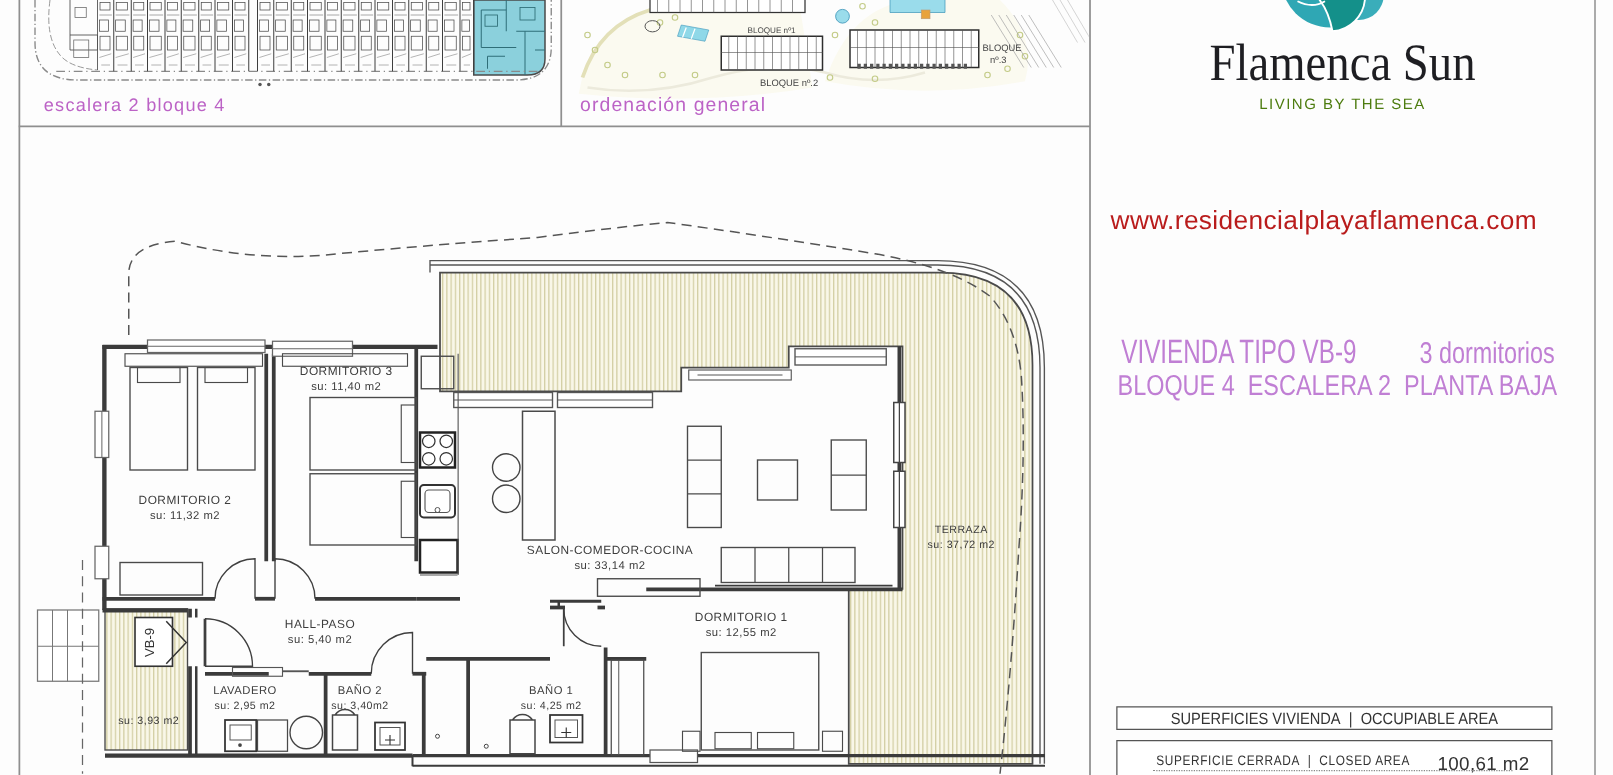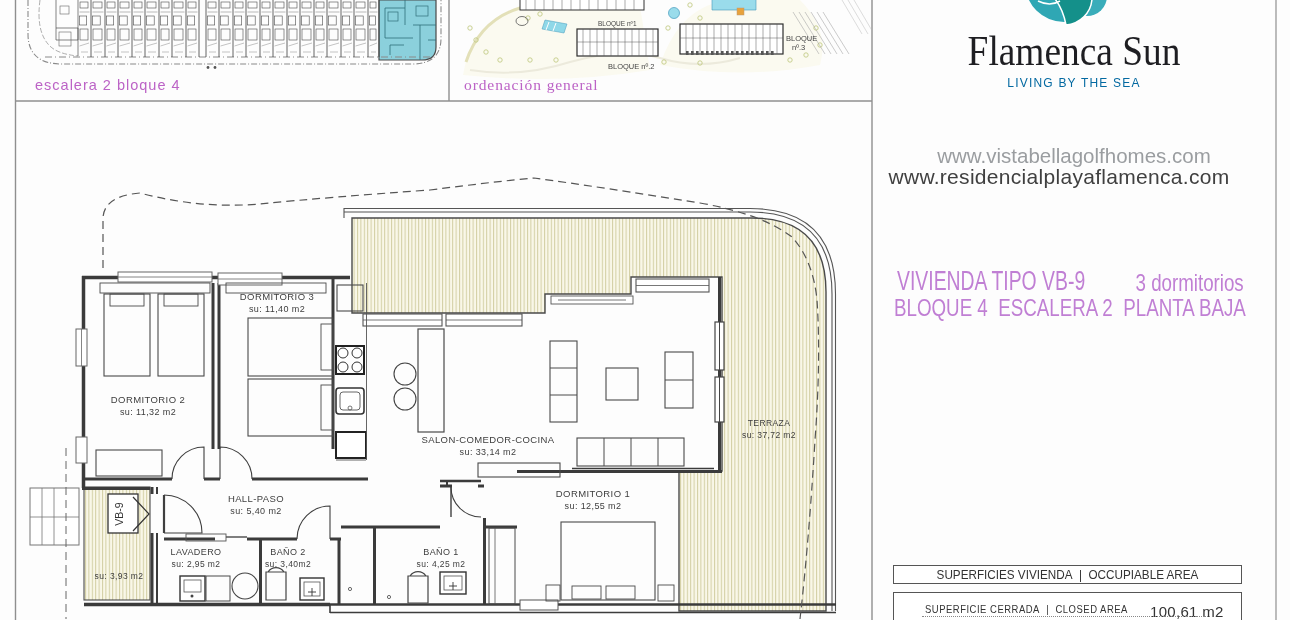--- a/index.html
+++ b/index.html
@@ -453,27 +453,26 @@
 <text x="441" y="567" font-size="8.5" fill="#3d3d3d" text-anchor="middle" font-family="Liberation Sans, sans-serif" letter-spacing="0.4">su: 4,25 m2</text>
 <text x="119" y="579" font-size="8.5" fill="#3d3d3d" text-anchor="middle" font-family="Liberation Sans, sans-serif" letter-spacing="0.4">su: 3,93 m2</text>
 <g clip-path="url(#logoclip)">
       <circle cx="1064" cy="-17" r="39" fill="#2fa7b4"></circle>
     </g>
 <circle cx="1087" cy="-4" r="20" fill="#3aadba"></circle>
 <path d="M1055,-1 L1092,-1 A28,28 0 0 1 1066,25 Q1063,9 1055,-1 Z" fill="#14908a" stroke="#fff" stroke-width="1.5"></path>
 <path d="M1038,1 Q1050,7 1060,1" fill="none" stroke="#fff" stroke-width="1.5"></path>
 </svg>
 <div class="abs" style="left:35px;top:77px;color:#bc63c6;font-size:14.5px;letter-spacing:1px;">escalera 2 bloque 4</div>
-<div class="abs" style="left:464px;top:76px;color:#bc63c6;font-size:15.5px;letter-spacing:0.9px;font-family:Liberation Serif, serif;">ordenación general</div>
+<div class="abs" style="left:464px;top:76px;color:#bc63c6;font-size:15.5px;letter-spacing:0.9px;">ordenación general</div>
 
 <div class="abs" style="left:872px;top:0;width:404px;height:508px;">
   <div style="position:absolute;left:0;top:27px;width:404px;text-align:center;font-family:'Liberation Serif',serif;font-size:42px;color:#1e1e22;transform:scaleX(0.89);">Flamenca Sun</div>
-  <div style="position:absolute;left:0;top:76px;width:404px;text-align:center;font-size:12px;letter-spacing:1.2px;color:#0369a1;">LIVING BY THE SEA</div>
-  <div style="position:absolute;left:0;top:144px;width:404px;text-align:center;font-size:20.5px;color:#9a9da0;">www.vistabellagolfhomes.com</div>
-  <div style="position:absolute;left:-15px;top:165px;width:404px;text-align:center;font-size:21px;letter-spacing:0.3px;color:#404040;">www.residencialplayaflamenca.com</div>
+  <div style="position:absolute;left:0;top:76px;width:404px;text-align:center;font-size:12px;letter-spacing:1.2px;color:#4d7c0f;">LIVING BY THE SEA</div>
+  <div style="position:absolute;left:-15px;top:165px;width:404px;text-align:center;font-size:21px;letter-spacing:0.3px;color:#b91c1c;">www.residencialplayaflamenca.com</div>
   <div style="position:absolute;left:25px;top:266px;color:#c07fd4;font-size:27px;white-space:nowrap;transform:scaleX(0.718);transform-origin:0 0;">VIVIENDA TIPO VB-9</div>
   <div style="position:absolute;right:32px;top:269px;color:#c07fd4;font-size:24px;white-space:nowrap;transform:scaleX(0.78);transform-origin:100% 0;">3 dormitorios</div>
   <div style="position:absolute;left:22px;top:295px;color:#c07fd4;font-size:23px;white-space:nowrap;transform:scaleX(0.815);transform-origin:0 0;">BLOQUE 4&nbsp;&nbsp;ESCALERA 2&nbsp;&nbsp;PLANTA BAJA</div>
   <div style="position:absolute;left:21px;top:565px;width:347px;height:17px;border:1.4px solid #555;background:#fff;"></div>
   <div style="position:absolute;left:21px;top:567px;width:349px;text-align:center;font-size:13px;color:#333;white-space:nowrap;transform:scaleX(0.9);transform-origin:50% 0;">SUPERFICIES VIVIENDA&nbsp; | &nbsp;OCCUPIABLE AREA</div>
   <div style="position:absolute;left:21px;top:592px;width:347px;height:28px;border:1.4px solid #555;background:#fff;"></div>
   <div style="position:absolute;left:53px;top:603px;font-size:11px;color:#333;letter-spacing:0.6px;white-space:nowrap;transform:scaleX(0.86);transform-origin:0 0;">SUPERFICIE CERRADA&nbsp; | &nbsp;CLOSED AREA</div>
   <div style="position:absolute;left:278px;top:603px;font-size:15px;color:#333;letter-spacing:0.3px;">100,61 m2</div>
   <div style="position:absolute;left:50px;top:616px;width:288px;border-top:1.6px dotted #888;"></div>
 </div>

